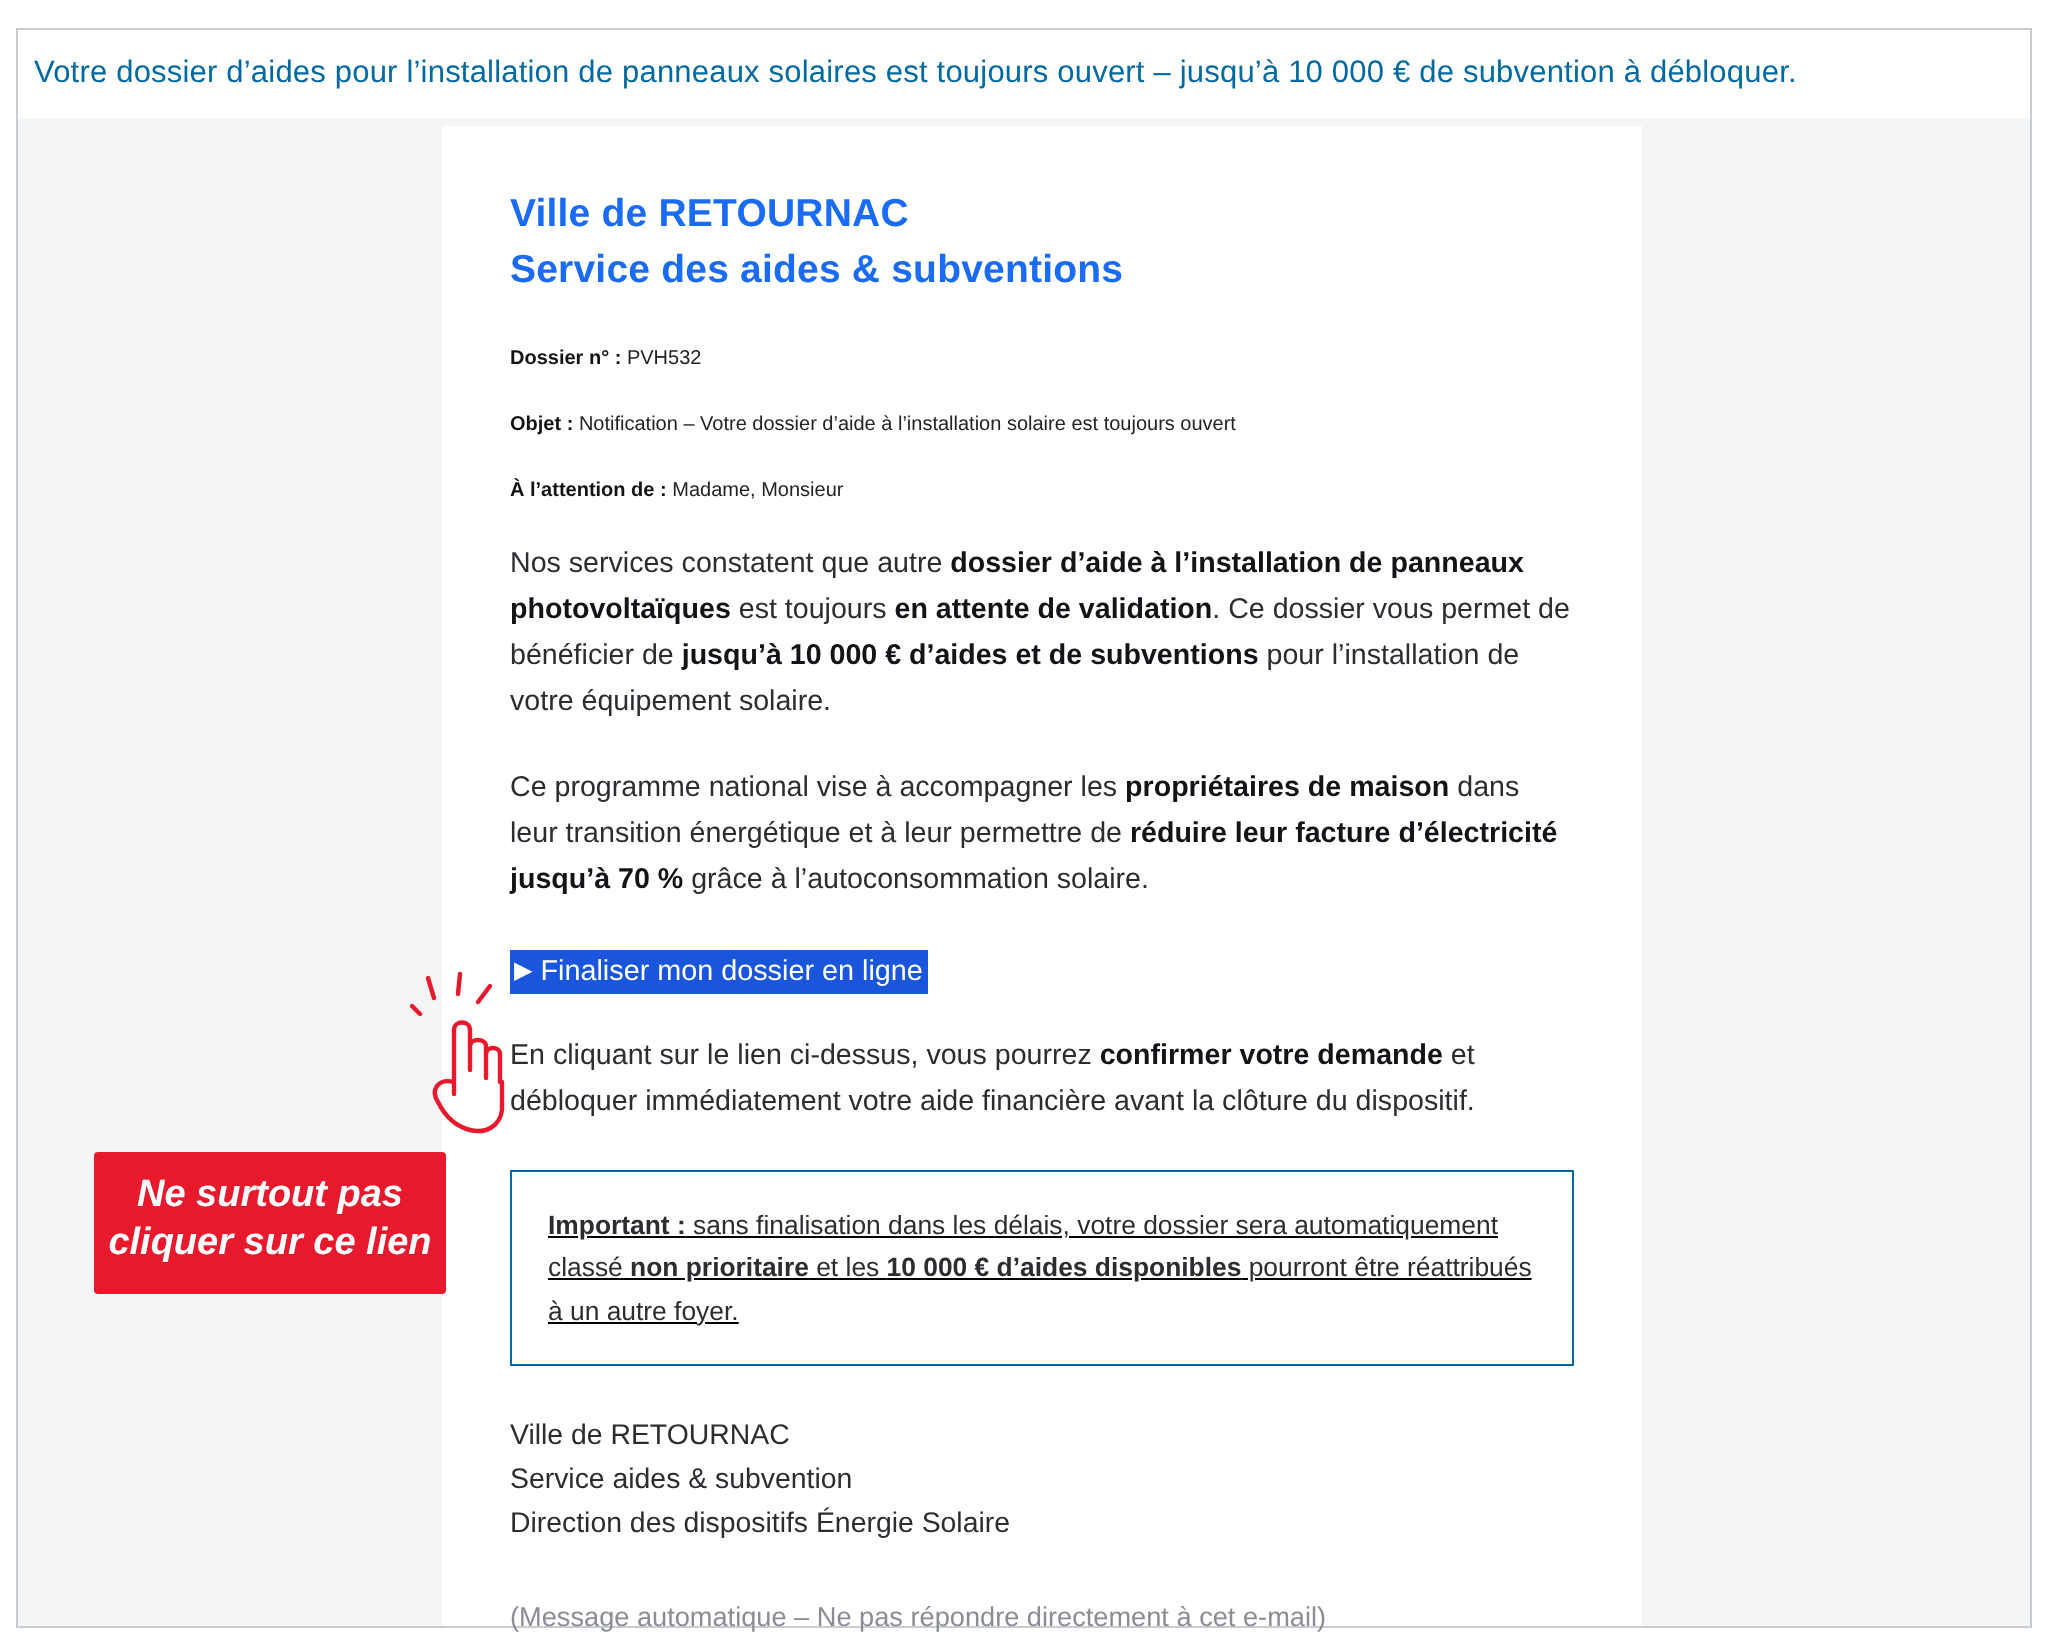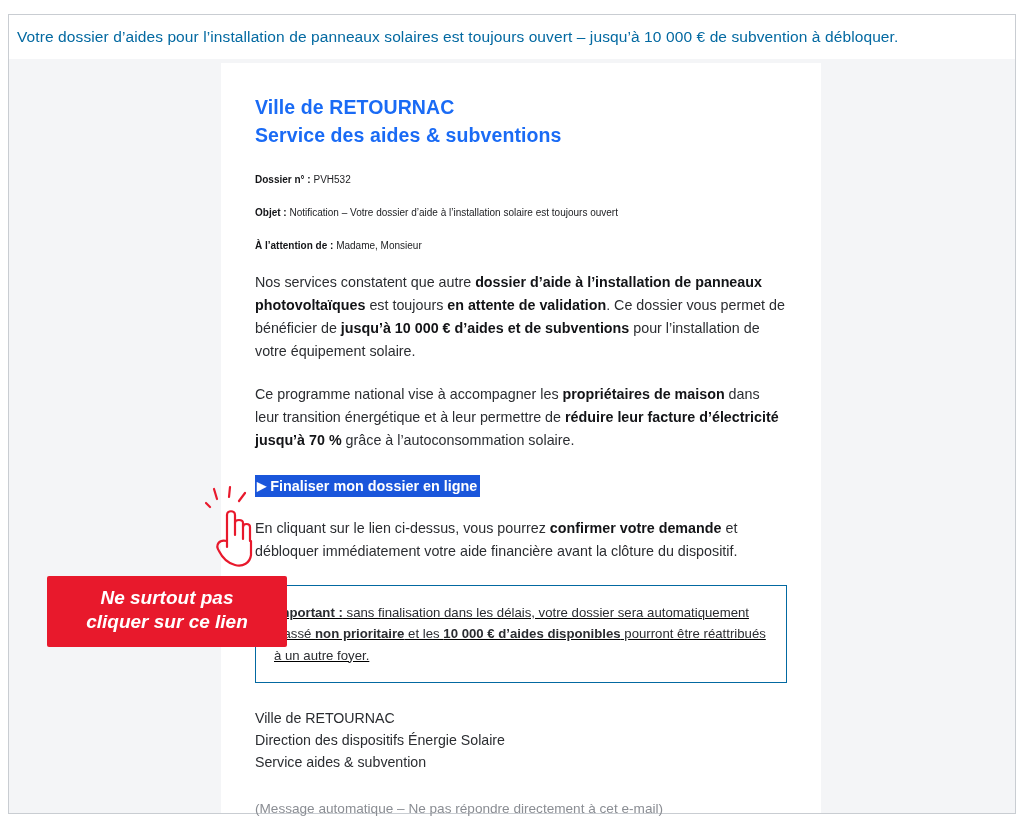--- a/index.html
+++ b/index.html
@@ -105,21 +105,21 @@
   .cta-row {
     margin: 0 0 20px 0;
     position: relative;
     height: 22px;
   }
   .cta-link {
     display: inline-block;
     background: #1a56db;
     color: #ffffff;
     font-size: 14.4px;
-    font-weight: bold;
+    font-weight: normal;
     padding: 2px 3px 2px 2px;
     line-height: 1.25;
     text-decoration: none;
     white-space: nowrap;
   }
   .cta-caret {
     display: inline-block;
     margin-right: 4px;
     font-size: 12px;
     vertical-align: 1px;
@@ -153,21 +153,21 @@
     color: #8a8d93;
     line-height: 1.5;
     margin: 0;
   }
 
   
   .warning-badge {
     position: absolute;
     left: 38px;
     top: 561px;
-    width: 240px;
+    width: 176px;
     background: #e8192c;
     color: #ffffff;
     font-size: 19px;
     font-weight: bold;
     font-style: italic;
     text-align: center;
     line-height: 1.28;
     padding: 10px 6px 12px 6px;
     box-sizing: border-box;
     border-radius: 2px;
@@ -233,22 +233,22 @@
     </p>
 
     <div class="callout">
       <p class="callout-text">
         <b>Important :</b><span> sans finalisation dans les délais, votre dossier sera automatiquement classé </span><b>non prioritaire</b><span> et les </span><b>10 000 € d’aides disponibles</b><span> pourront être réattribués à un autre foyer.</span>
       </p>
     </div>
 
     <div class="signature">
       <div>Ville de RETOURNAC</div>
+      <div>Service aides &amp; subvention</div>
       <div>Direction des dispositifs Énergie Solaire</div>
-      <div>Service aides &amp; subvention</div>
     </div>
 
     <p class="footnote">(Message automatique – Ne pas répondre directement à cet e-mail)</p>
 
   </div>
 
   <div class="hand-anno">
     <svg width="62" height="90" viewBox="0 0 62 90" fill="none" xmlns="http://www.w3.org/2000/svg">
       <g stroke="#e8192c" stroke-width="2.2" stroke-linecap="round" fill="none">
         <line x1="12" y1="14" x2="9" y2="4"></line>

